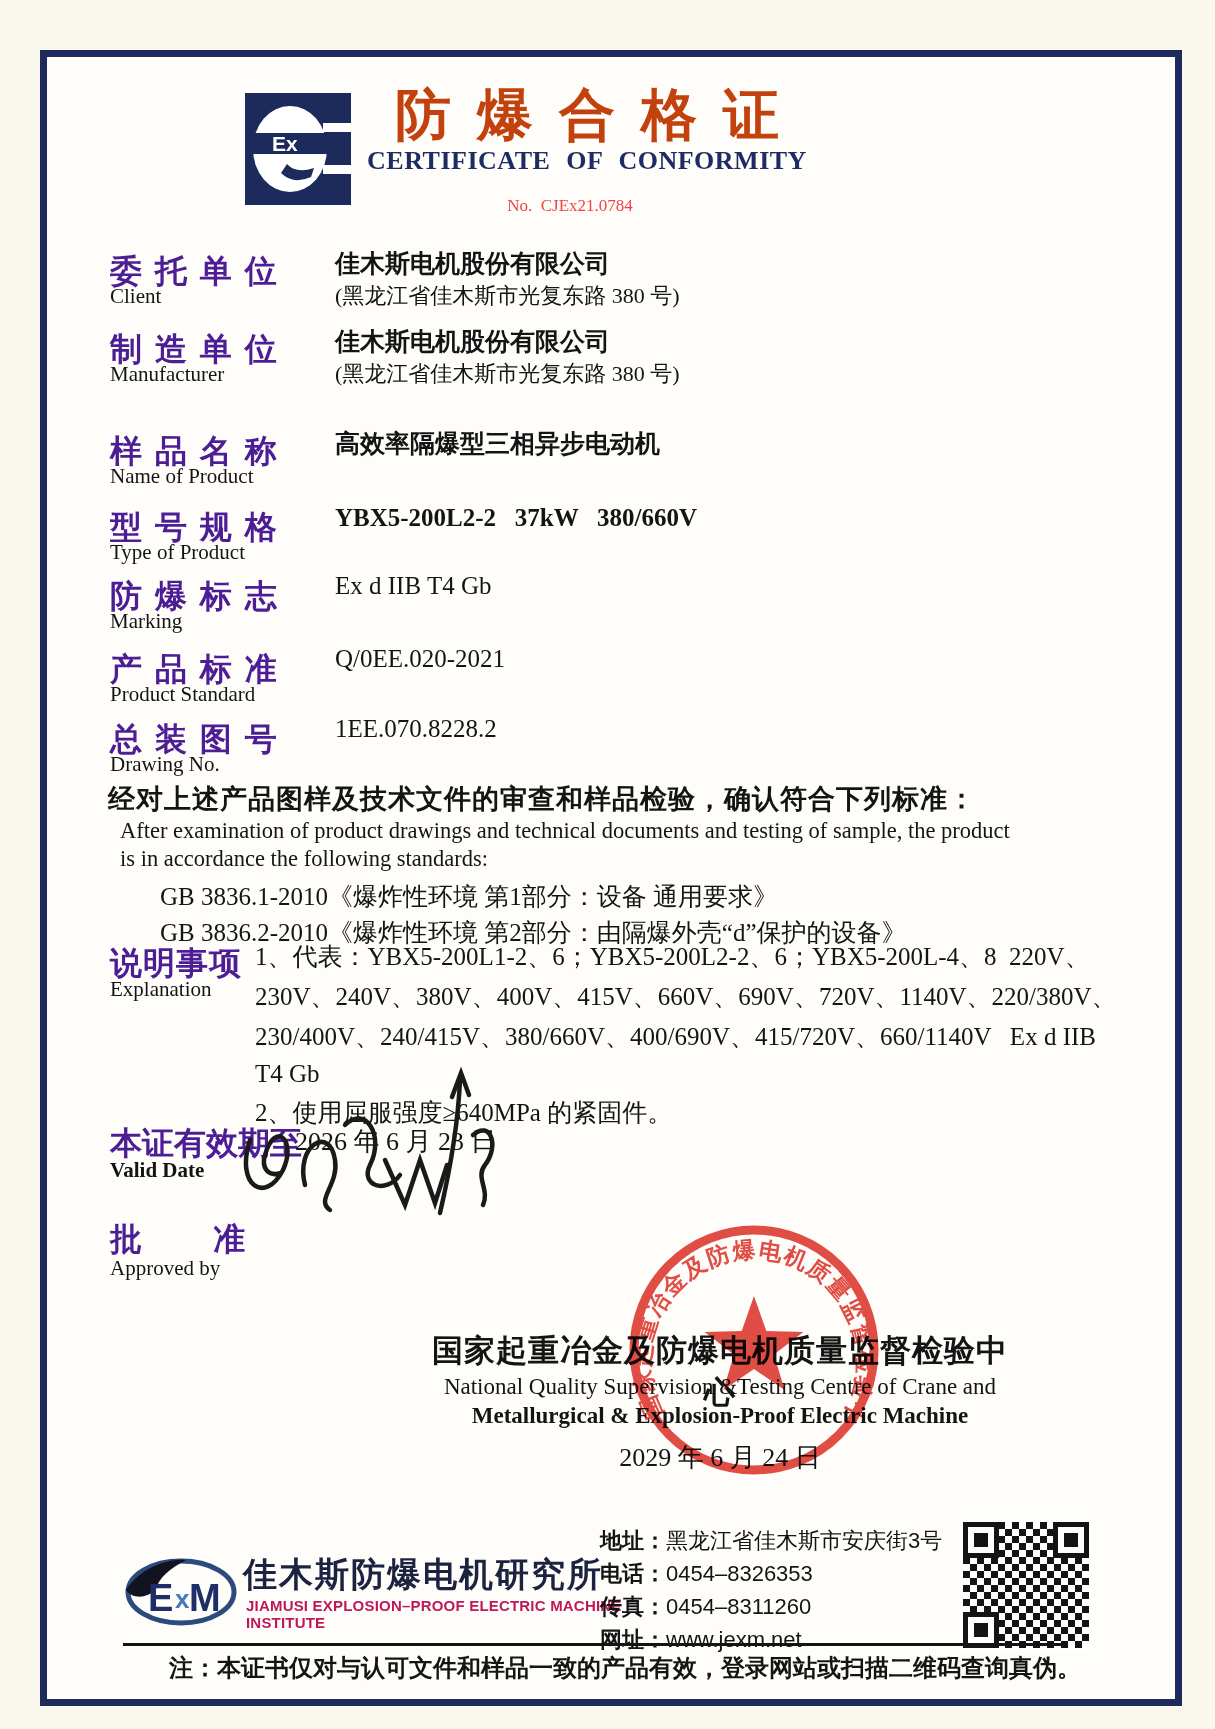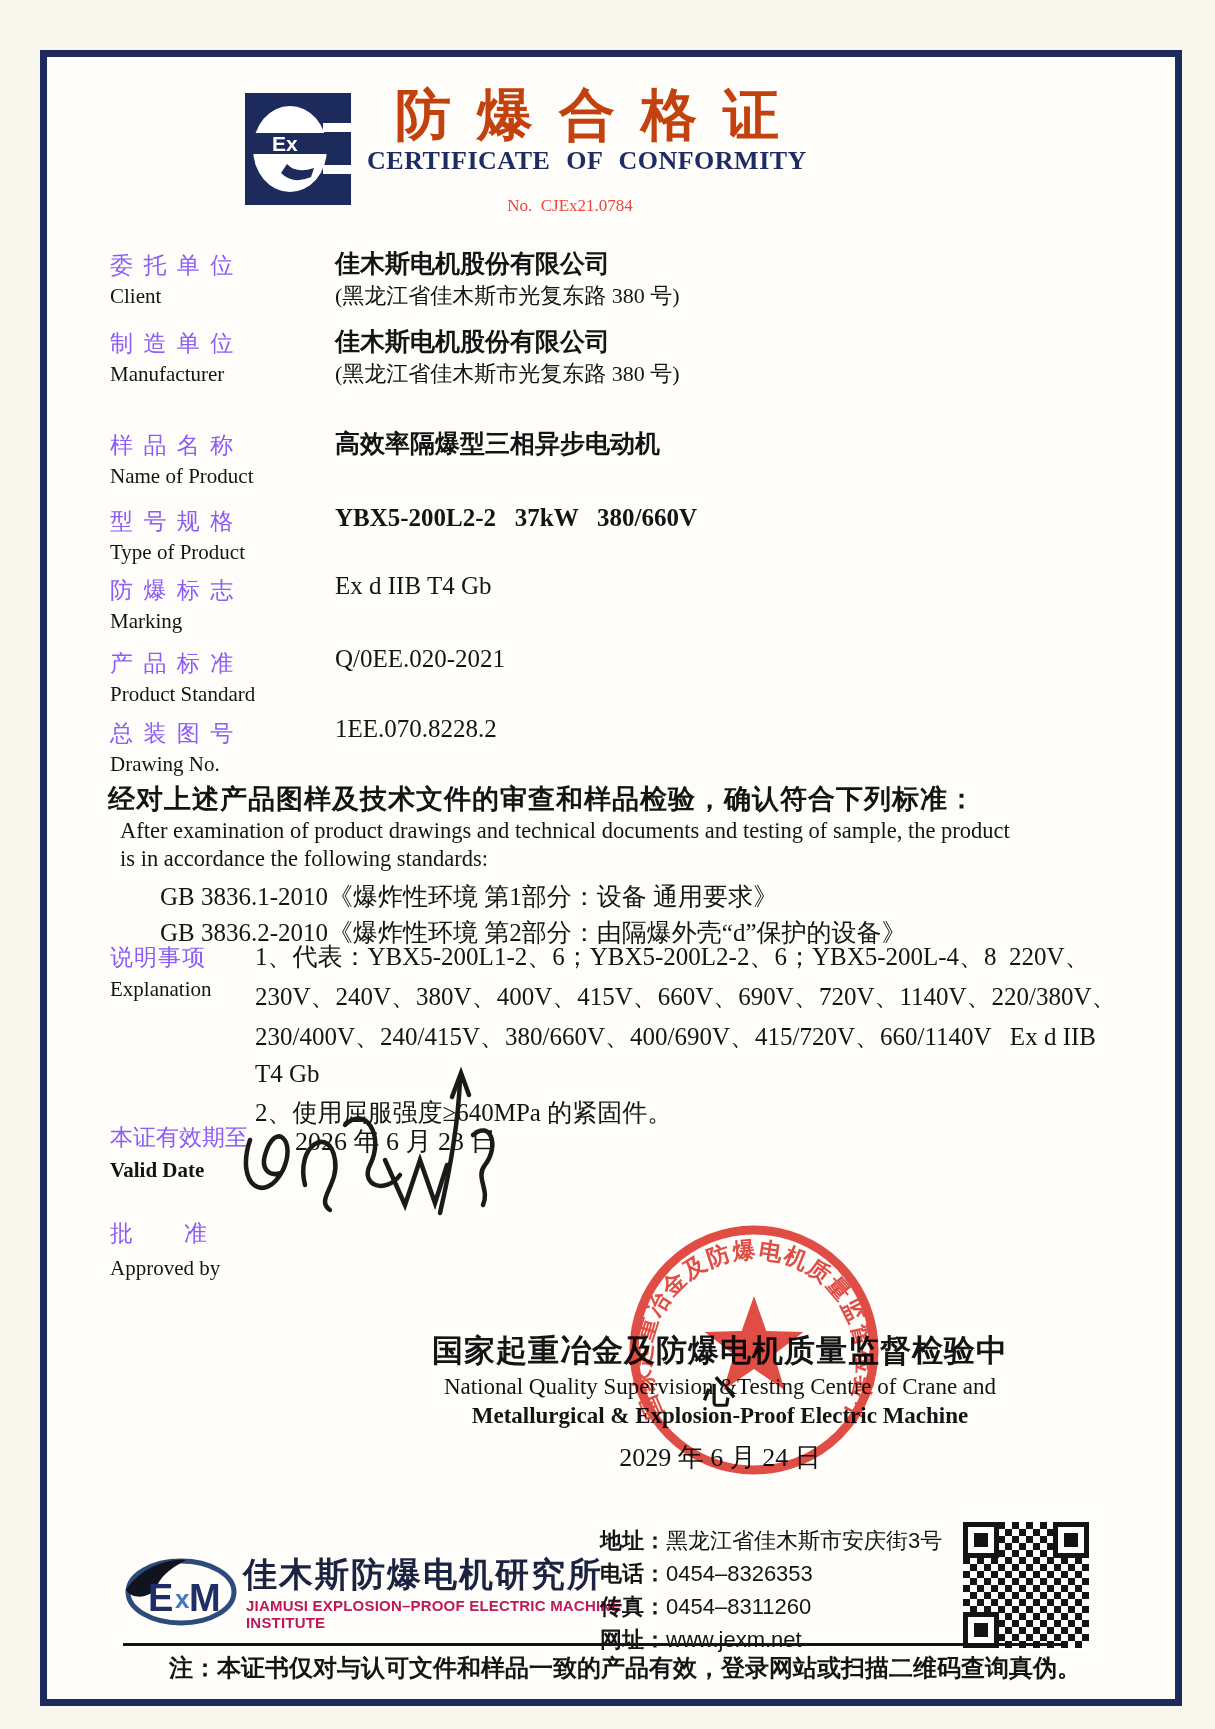--- a/index.html
+++ b/index.html
@@ -13,21 +13,21 @@
   .pre{white-space:pre-wrap;}
   .serif{font-family:"Liberation Serif","DejaVu Serif",serif;}
   
   .frame{left:40px;top:50px;width:1128px;height:1642px;border:7px solid #1c2a5c;background:#fefdf9;}
   
   .logo{left:245px;top:93px;width:106px;height:88px;}
   .title-cn{left:337px;top:78px;width:500px;text-align:center;font-size:56px;font-weight:bold;color:#c2410c;letter-spacing:26px;text-indent:26px;}
   .title-en{left:337px;top:146px;width:500px;text-align:center;font-size:26px;font-weight:bold;color:#1e2c63;word-spacing:9px;letter-spacing:.5px;}
   .cert-no{left:320px;top:196px;width:500px;text-align:center;font-size:17px;color:#ef4444;}
   
-  .lab-cn{left:110px;width:230px;font-size:23px;font-weight:normal;letter-spacing:2px;color:#8b5cf6;}
+  .lab-cn{left:110px;width:230px;font-size:32px;font-weight:bold;letter-spacing:2px;color:#4c1d95;}
   .lab-en{left:110px;width:240px;font-size:21px;color:#141414;}
   .val{left:335px;width:700px;font-size:25px;color:#141414;}
   .note{left:335px;width:700px;font-size:22px;color:#141414;}
   
   .stmt-cn{left:108px;top:781px;width:1000px;font-size:27px;font-weight:bold;letter-spacing:1px;}
   .stmt-en{left:120px;width:1010px;font-size:22.5px;}
   .std{left:160px;width:960px;font-size:25px;}
   .exp-line{left:255px;width:870px;font-size:25px;}
   
   .sig{left:235px;top:1065px;width:270px;height:160px;}

